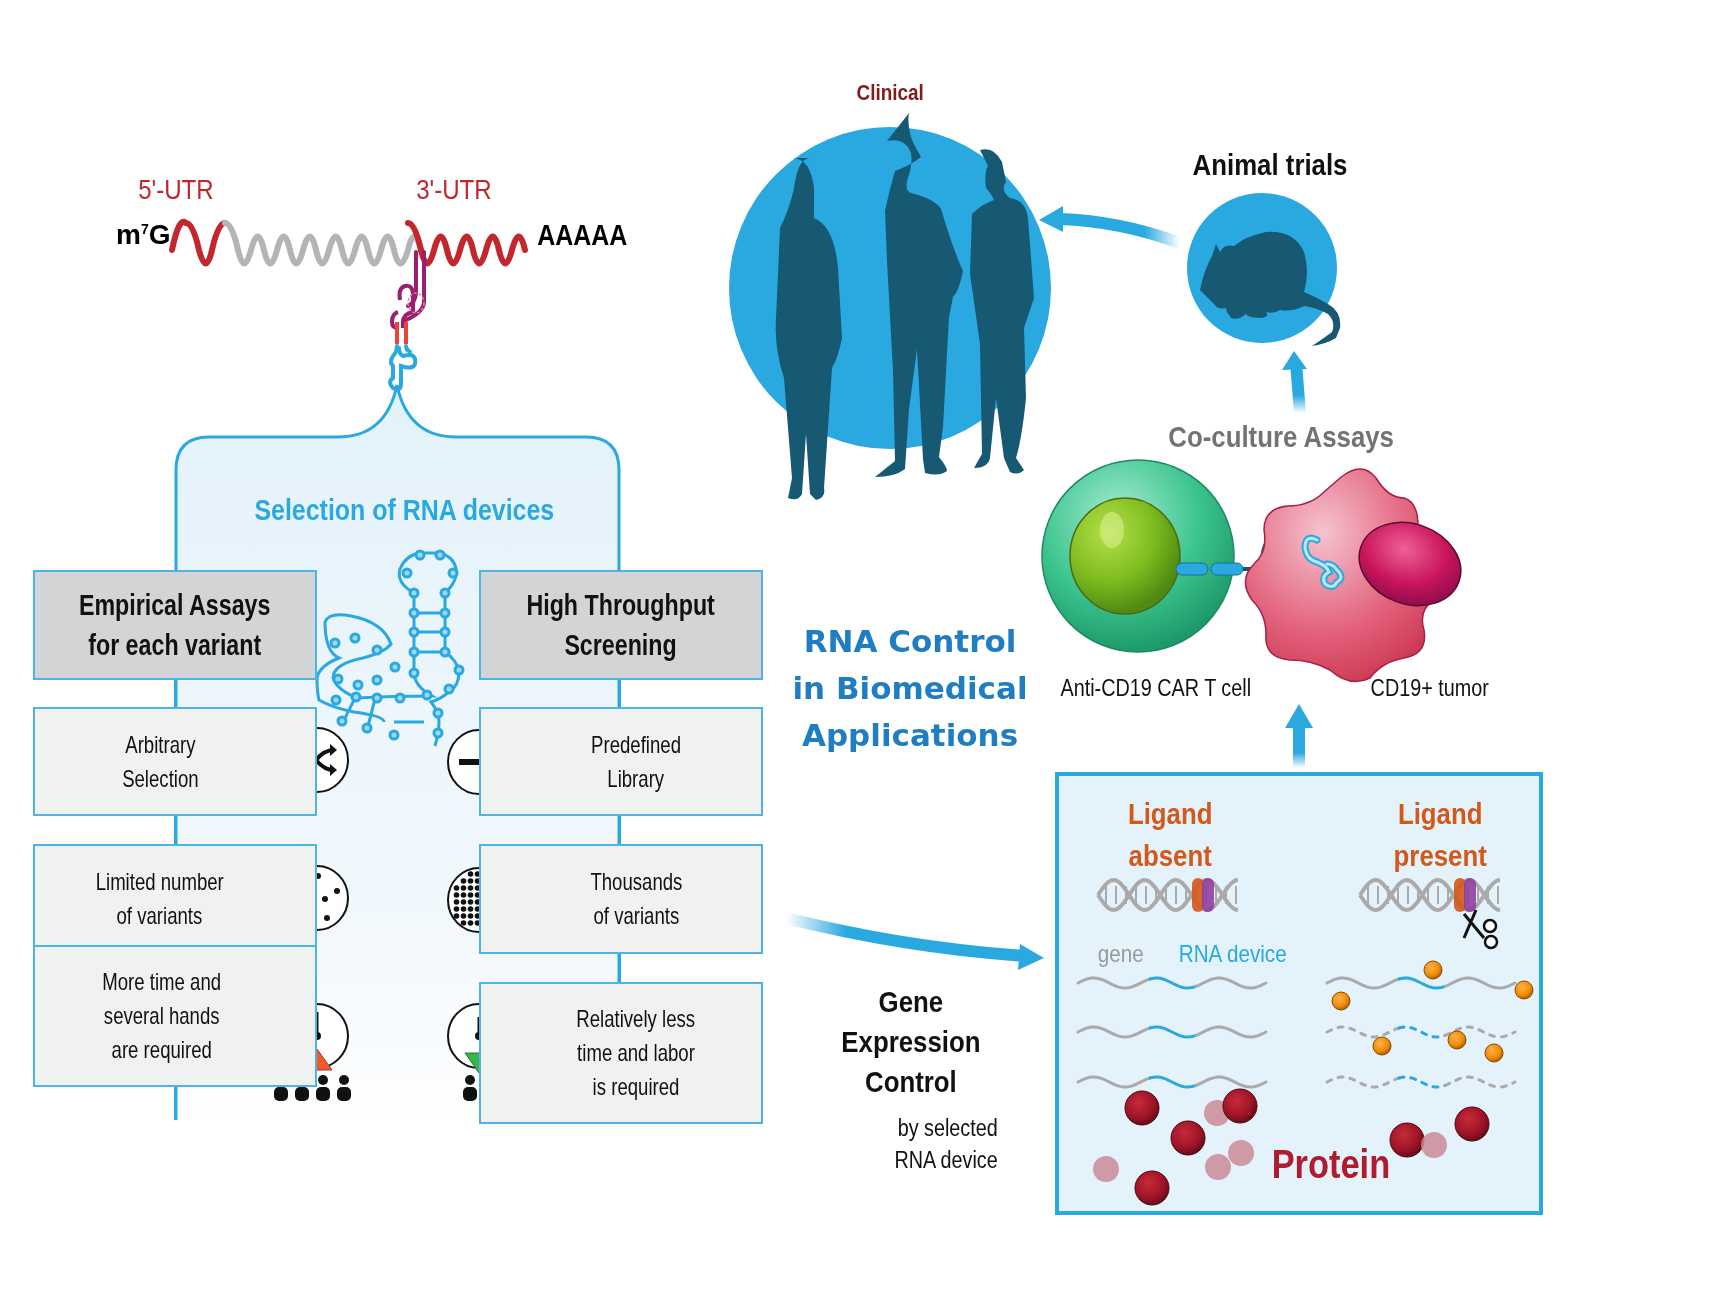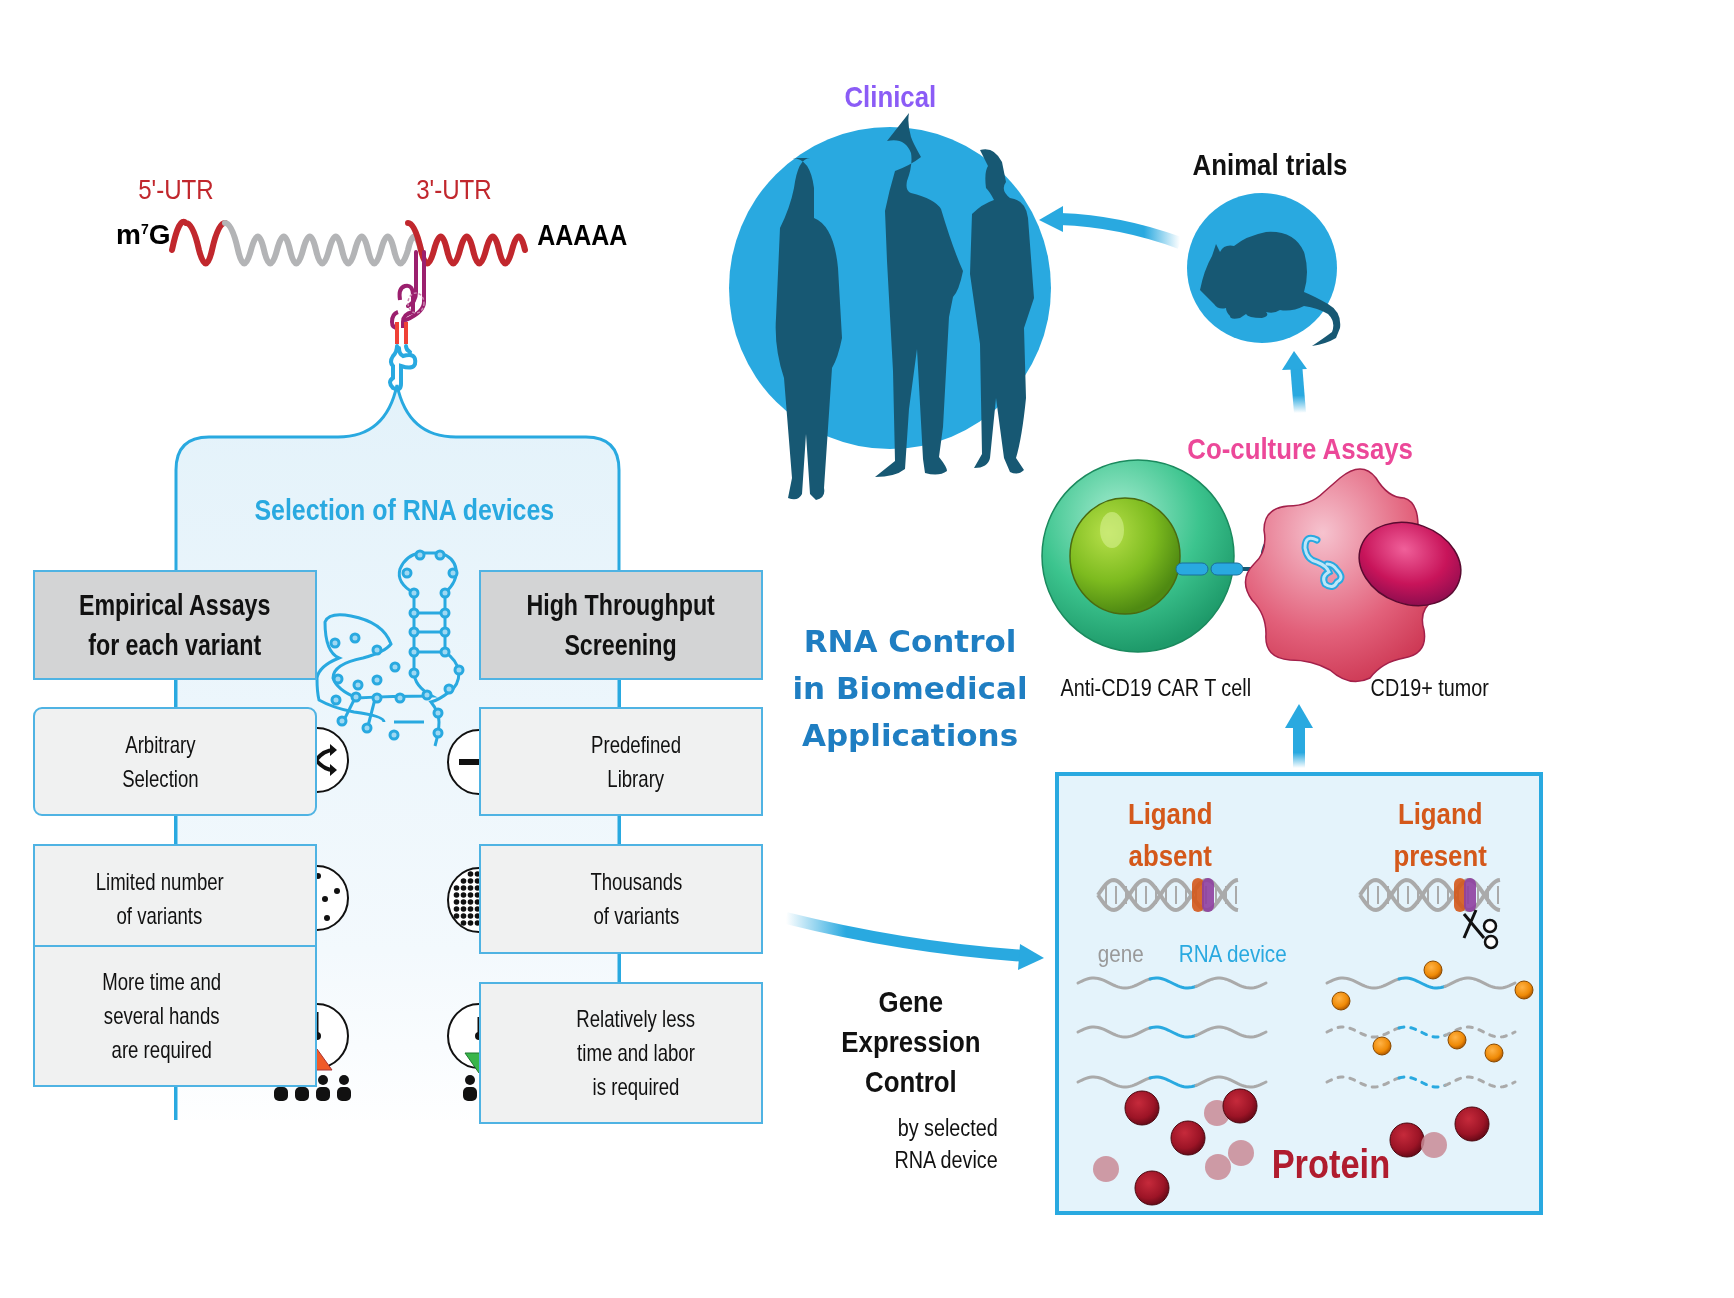--- a/index.html
+++ b/index.html
@@ -374,21 +374,21 @@
 <div class="box hdr" style="left:33px; top:570px; width:284px; height:110px;">
     <span><span>Empirical Assays</span><br><span>for each variant</span></span>
   </div>
 <div class="box hdr" style="left:479px; top:570px; width:284px; height:110px;">
     <span><span>High Throughput</span><br><span>Screening</span></span>
   </div>
 
 <div style="position:absolute; left:174px; top:680px; width:3px; height:440px; background:#29a9e0;"></div>
 <div style="position:absolute; left:618px; top:680px; width:3px; height:440px; background:#29a9e0;"></div>
 
-<div class="box" style="left:33px; top:707px; width:284px; height:109px; padding-right:30px;border-radius:9px;">
+<div class="box" style="left:33px; top:707px; width:284px; height:109px; padding-right:30px;">
     <span><span>Arbitrary</span><br><span>Selection</span></span>
   </div>
 <div class="box" style="left:479px; top:707px; width:284px; height:109px; padding-left:30px;">
     <span><span>Predefined</span><br><span>Library</span></span>
   </div>
 <div class="box" style="left:33px; top:844px; width:284px; height:110px; padding-right:30px;">
     <span><span>Limited number</span><br><span>of variants</span></span>
   </div>
 <div class="box" style="left:479px; top:844px; width:284px; height:110px; padding-left:30px;">
     <span><span>Thousands</span><br><span>of variants</span></span>
@@ -398,23 +398,23 @@
   </div>
 <div class="box" style="left:479px; top:982px; width:284px; height:142px; padding-left:30px;">
     <span><span>Relatively less</span><br><span>time and labor</span><br><span>is required</span></span>
   </div>
 
 <div class="lbl" style="left:790px; top:618px; width:240px; text-align:center; font-size:31px; line-height:47px; font-weight:bold; color:#1f7ec2; font-family:'DejaVu Sans', sans-serif;"><span>RNA Control</span><br><span>in Biomedical</span><br><span>Applications</span></div>
 
 <div class="lbl" style="left:816px; top:982px; width:190px; text-align:center; font-size:30px; line-height:40px; font-weight:bold; color:#111;"><span class="narrow"><span>Gene</span><br><span>Expression</span><br><span>Control</span></span></div>
 <div class="lbl" style="left:816px; top:1112px; width:190px; text-align:right; font-size:23px; line-height:32px; color:#111;"><span class="narrow"><span>by selected</span><br><span>RNA device</span></span></div>
 
-<div class="lbl" style="left:800px; top:80px; width:180px; text-align:center; font-size:30px; font-weight:bold; color:#8b5cf6;"><span class="narrow">Clinical</span></div>
+<div class="lbl" style="left:800px; top:80px; width:180px; text-align:center; font-size:22px; font-weight:bold; color:#7f1d1d;"><span class="narrow">Clinical</span></div>
 <div class="lbl" style="left:1170px; top:148px; width:200px; text-align:center; font-size:30px; font-weight:bold; color:#111;"><span class="narrow">Animal trials</span></div>
-<div class="lbl" style="left:1150px; top:432px; width:300px; text-align:center; font-size:30px; font-weight:bold; color:#ec4899;"><span class="narrow">Co-culture Assays</span></div>
+<div class="lbl" style="left:1150px; top:420px; width:300px; font-size:30px; font-weight:bold; color:#737373;"><span class="narrow">Co-culture Assays</span></div>
 <div class="lbl" style="left:1036px; top:675px; width:240px; text-align:center; font-size:23px; color:#111;"><span class="narrow">Anti-CD19 CAR T cell</span></div>
 <div class="lbl" style="left:1350px; top:675px; width:160px; text-align:center; font-size:23px; color:#111;"><span class="narrow">CD19+ tumor</span></div>
 
 <div class="lbl" style="left:1100px; top:793px; width:140px; text-align:center; font-size:30px; line-height:42px; font-weight:bold; color:#d4581a;"><span class="narrow"><span>Ligand</span><br><span>absent</span></span></div>
 <div class="lbl" style="left:1370px; top:793px; width:140px; text-align:center; font-size:30px; line-height:42px; font-weight:bold; color:#d4581a;"><span class="narrow"><span>Ligand</span><br><span>present</span></span></div>
 <div class="lbl" style="left:1094px; top:940px; font-size:24px; color:#999;"><span class="narrow">gene</span></div>
 <div class="lbl" style="left:1170px; top:940px; font-size:24px; color:#29a9e0;"><span class="narrow">RNA device</span></div>
 <div class="lbl" style="left:1262px; top:1142px; font-size:40px; font-weight:bold; color:#b01c2e;"><span class="narrow">Protein</span></div>
 
 </body></html>

